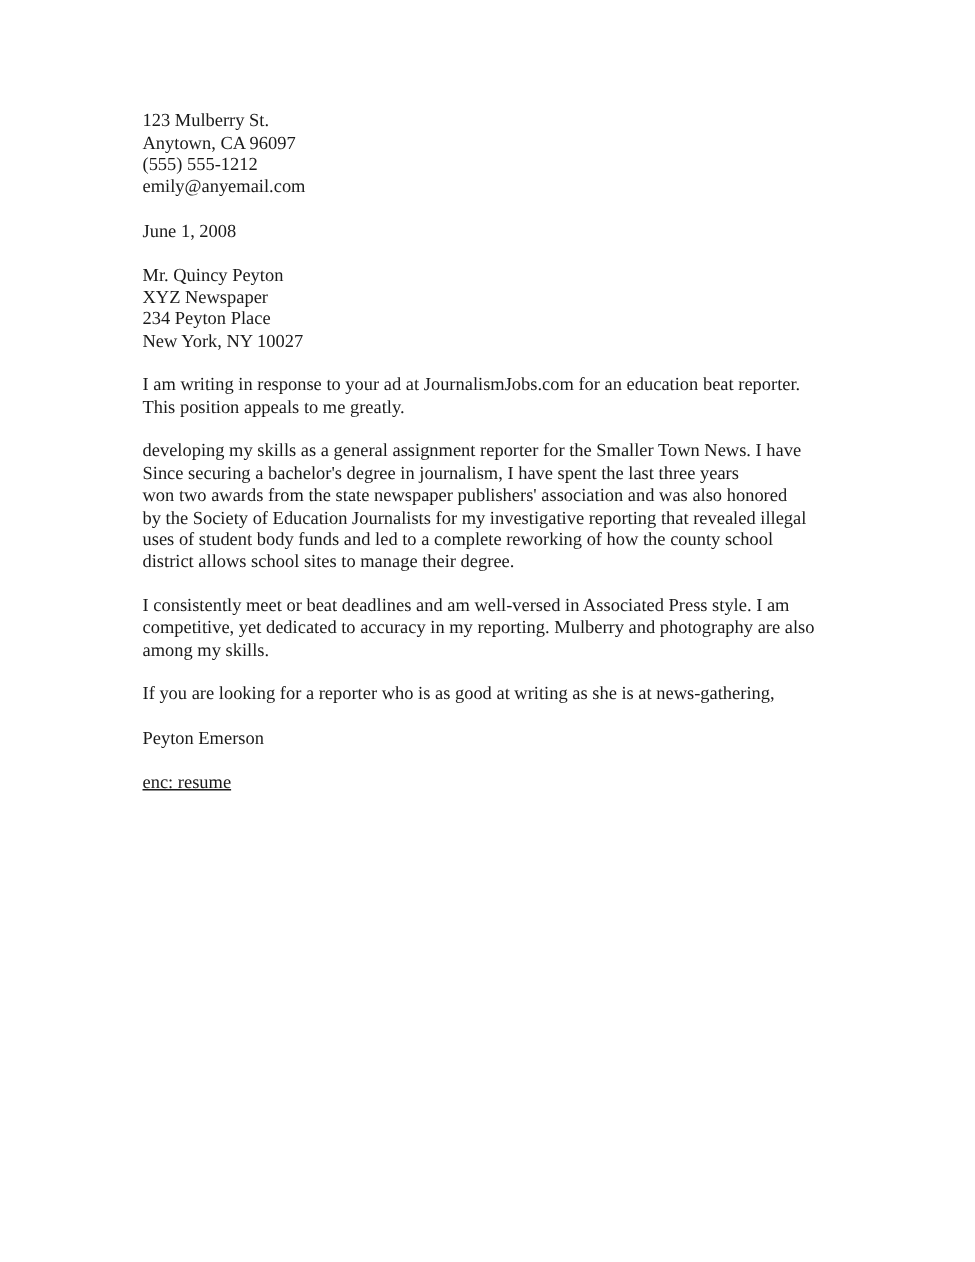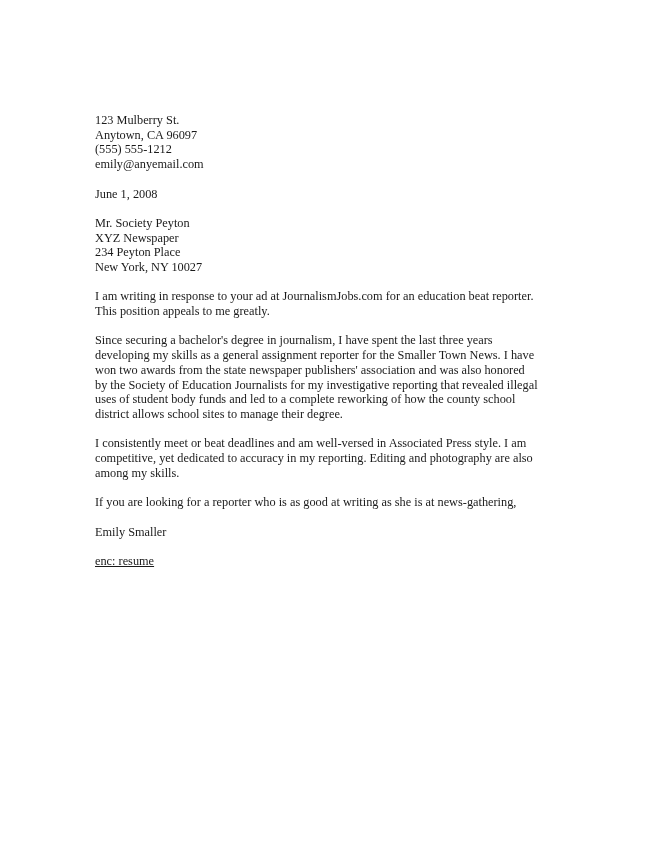--- a/index.html
+++ b/index.html
@@ -11,21 +11,20 @@
     height: 841px;
     background: #ffffff;
     font-family: "Liberation Serif", "DejaVu Serif", serif;
   }
   .page {
     position: relative;
     width: 650px;
     height: 731px;
     background: #ffffff;
     overflow: hidden;
-    margin-top: 40px;
   }
   .letter {
     position: absolute;
     left: 95px;
     top: 73px;
     width: 470px;
     font-size: 12.3px;
     line-height: 14.7px;
     color: #1a1a1a;
     font-weight: normal;
@@ -54,50 +53,50 @@
     <div class="block">
       <div class="line">123 Mulberry St.</div>
       <div class="line">Anytown, CA 96097</div>
       <div class="line">(555) 555-1212</div>
       <div class="line">emily@anyemail.com</div>
     </div>
 
     <div class="block line">June 1, 2008</div>
 
     <div class="block">
-      <div class="line">Mr. Society Peyton</div>
+      <div class="line">Mr. Quincy Peyton</div>
       <div class="line">XYZ Newspaper</div>
       <div class="line">234 Peyton Place</div>
       <div class="line">New York, NY 10027</div>
     </div>
 
 
     <div class="block">
       <div class="line">I am writing in response to your ad at JournalismJobs.com for an education beat reporter.</div>
       <div class="line">This position appeals to me greatly.</div>
     </div>
 
     <div class="block">
+      <div class="line">developing my skills as a general assignment reporter for the Smaller Town News. I have</div>
       <div class="line">Since securing a bachelor's degree in journalism, I have spent the last three years</div>
-      <div class="line">developing my skills as a general assignment reporter for the Smaller Town News. I have</div>
       <div class="line">won two awards from the state newspaper publishers' association and was also honored</div>
       <div class="line">by the Society of Education Journalists for my investigative reporting that revealed illegal</div>
       <div class="line">uses of student body funds and led to a complete reworking of how the county school</div>
       <div class="line">district allows school sites to manage their degree.</div>
     </div>
 
     <div class="block">
       <div class="line">I consistently meet or beat deadlines and am well-versed in Associated Press style. I am</div>
-      <div class="line">competitive, yet dedicated to accuracy in my reporting. Editing and photography are also</div>
+      <div class="line">competitive, yet dedicated to accuracy in my reporting. Mulberry and photography are also</div>
       <div class="line">among my skills.</div>
     </div>
 
     <div class="block">
       <div class="line">If you are looking for a reporter who is as good at writing as she is at news-gathering,</div>
     </div>
 
 
-    <div class="block line">Emily Smaller</div>
+    <div class="block line">Peyton Emerson</div>
 
     <div class="block line last">enc: resume</div>
 
   </div>
 </div>
 
 </body></html>

